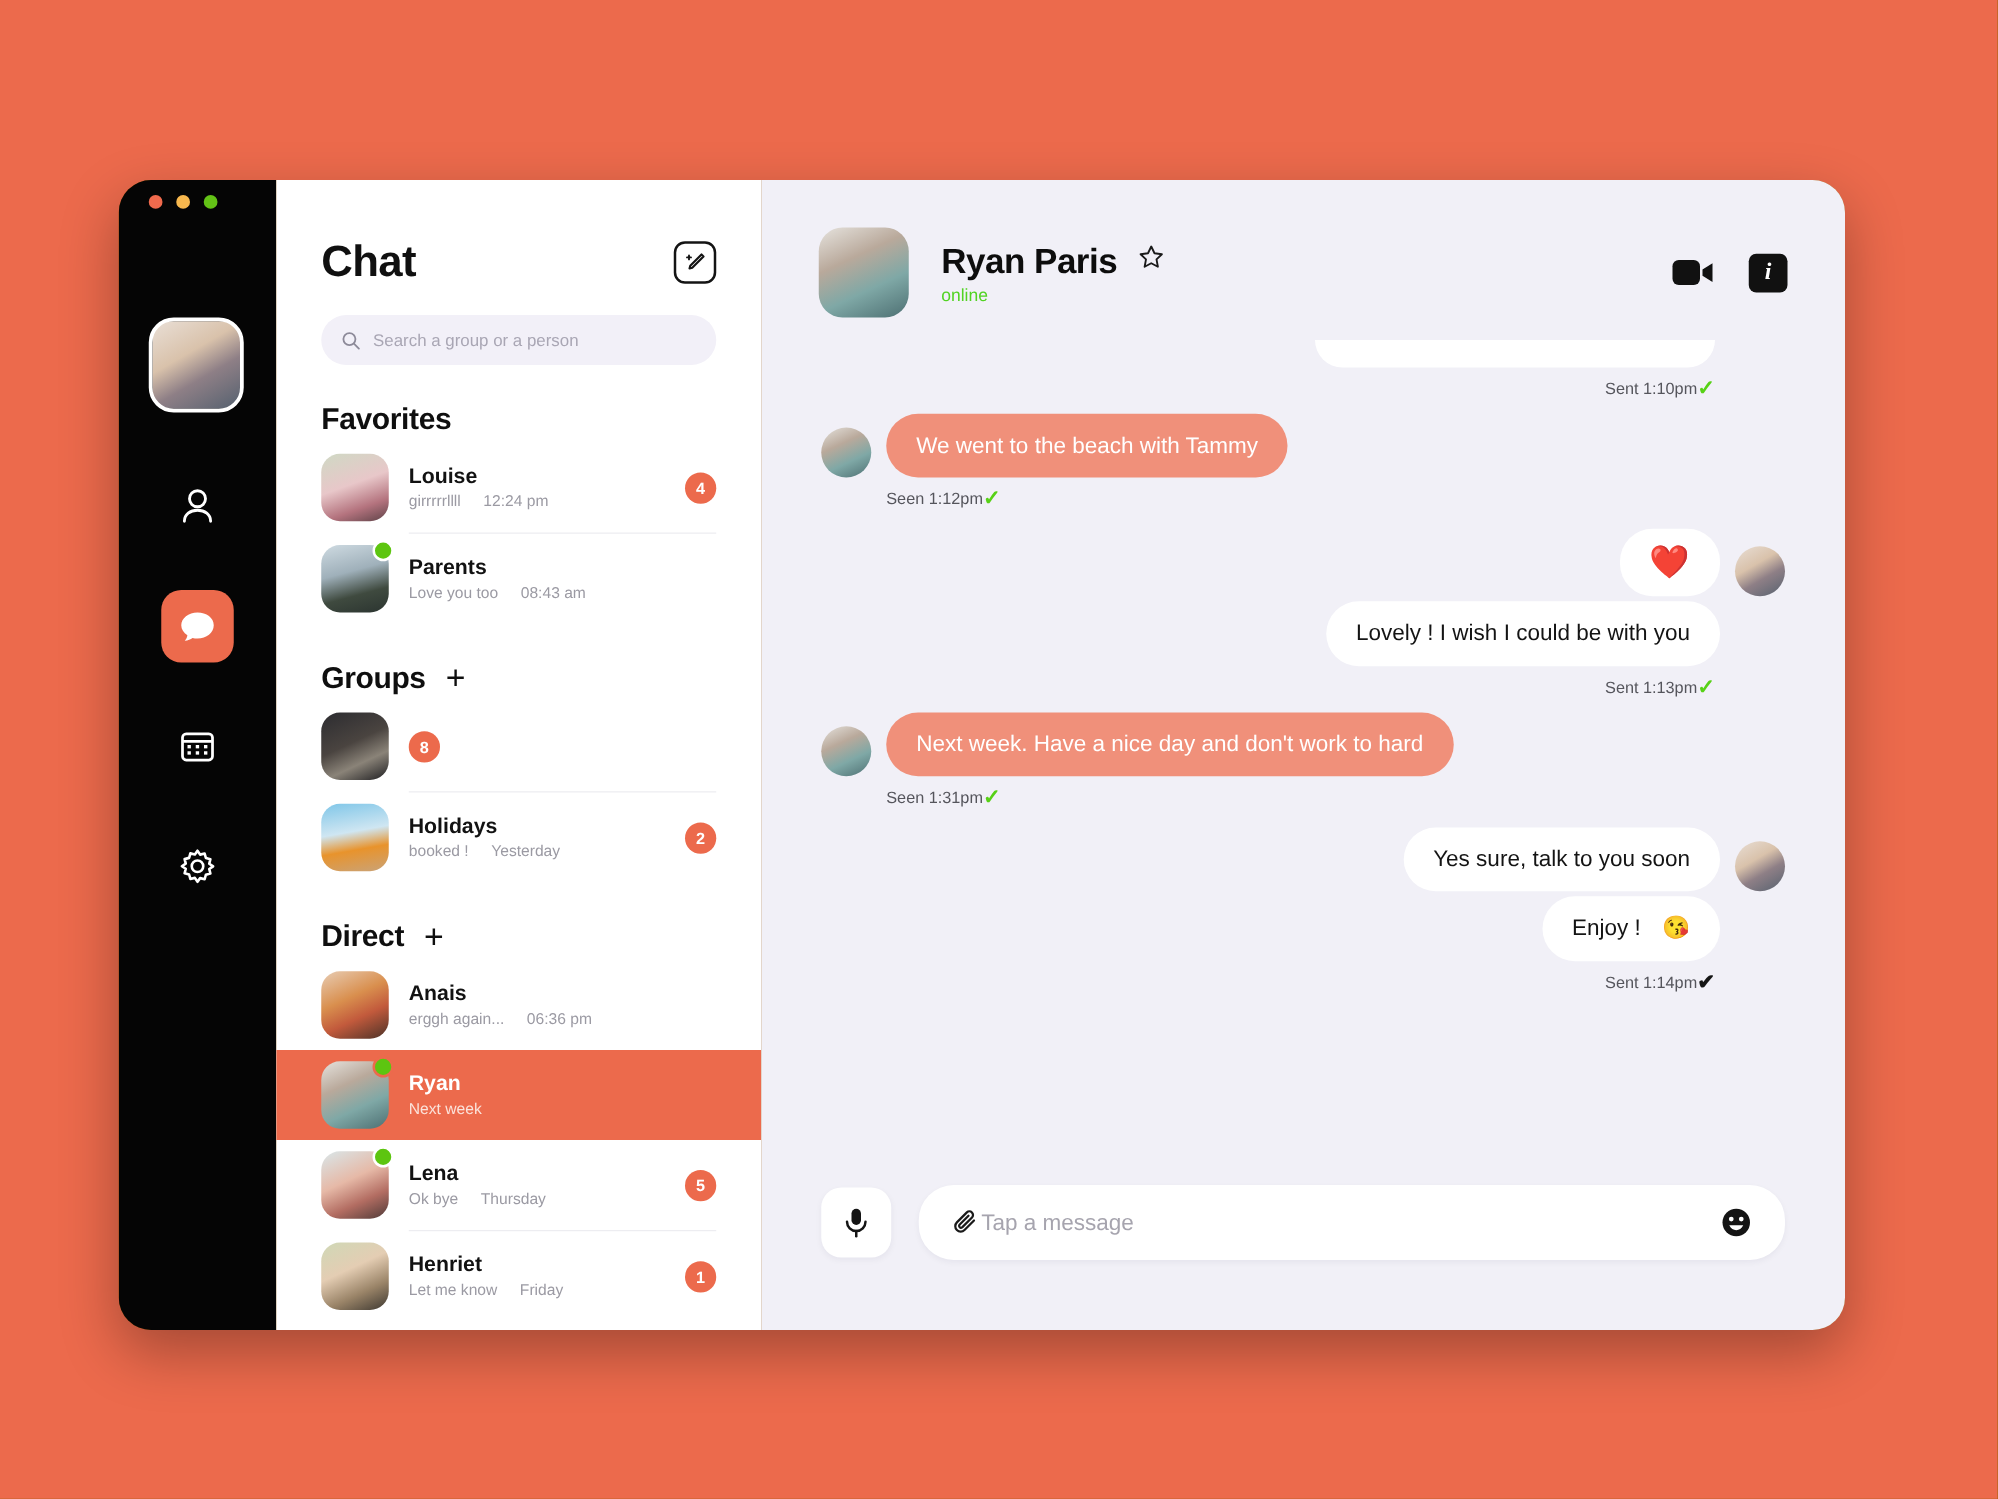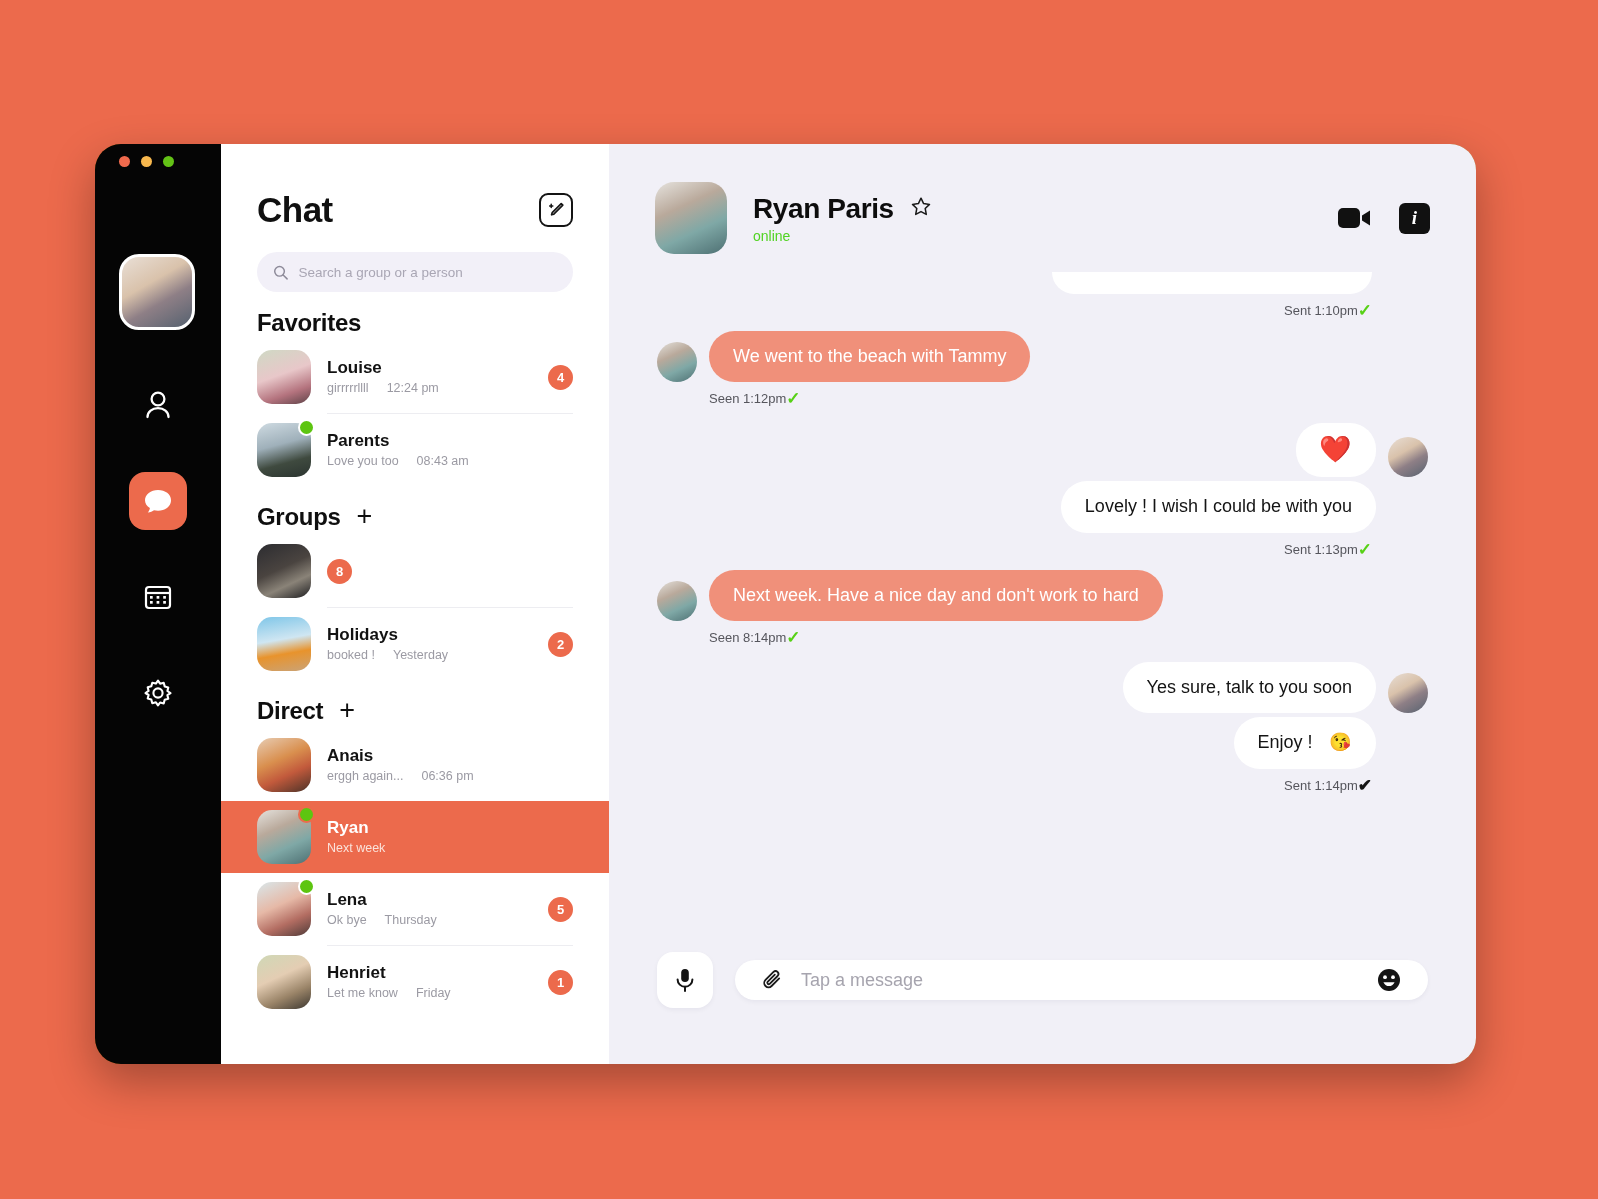--- a/index.html
+++ b/index.html
@@ -90,21 +90,21 @@
   .search input {
     border: 0; outline: none; background: transparent;
     font-family: "Liberation Sans", sans-serif;
     font-size: 13.5px; color: #2b2b2b; width: 100%;
   }
   .search input::placeholder { color: #A9A6B4; }
 
   .sec-head {
     display: flex; align-items: center; gap: 16px;
     padding: 0 36px;
-    margin-top: 17px; margin-bottom: 4px;
+    margin-top: 30px; margin-bottom: 4px;
   }
   .sec-title { font-size: 24px; font-weight: bold; color: #0f0f0f; letter-spacing: -0.3px; }
   .sec-plus {
     font-size: 27px; line-height: 1; color: #0f0f0f; font-weight: 400;
     cursor: pointer; margin-top: -2px;
   }
 
   .row {
     display: flex; align-items: center; gap: 16px;
     padding: 8px 36px;
@@ -225,22 +225,22 @@
   .composer {
     display: flex; align-items: center; gap: 22px;
     padding: 0 48px 56px 48px;
   }
   .mic {
     width: 56px; height: 56px; border-radius: 16px;
     background: #ffffff; display: flex; align-items: center; justify-content: center;
     cursor: pointer; box-shadow: 0 2px 5px rgba(20,10,60,0.05);
   }
   .inputbar {
-    flex: 1; height: 40px; background: #ffffff; border-radius: 28px;
-    display: flex; align-items: center; gap: 16px; padding: 0 26px;
+    flex: 1; height: 60px; background: #ffffff; border-radius: 28px;
+    display: flex; align-items: center; padding: 0 26px;
     box-shadow: 0 2px 5px rgba(20,10,60,0.05);
     justify-content: center;
   }
   .inputbar input {
     flex: 1; border: 0; outline: none; background: transparent;
     font-family: "Liberation Sans", sans-serif; font-size: 18px; color: #1a1a1a;
   }
   .inputbar input::placeholder { color: #A6A4AE; }
   .emoji-btn { cursor: pointer; display: flex; align-items: center; }
 
@@ -513,21 +513,21 @@
       </div>
 
       <div class="msg-group" style="margin-top:10px;">
         <div class="line in">
           <div class="sm-av ph-ryan"></div>
           <div class="bub in">
             <span>Next week. Have a nice  day and don't work to hard</span>
           </div>
         </div>
         <div class="meta left">
-          <span>Seen 8:14pm</span>
+          <span>Seen 1:31pm</span>
           <span class="tick">✓</span>
         </div>
       </div>
 
       <div class="msg-group" style="margin-top:14px;">
         <div class="line out">
           <div class="bub out">
             <span>Yes sure, talk to you soon</span>
           </div>
           <div class="sm-av ph-girl"></div>

